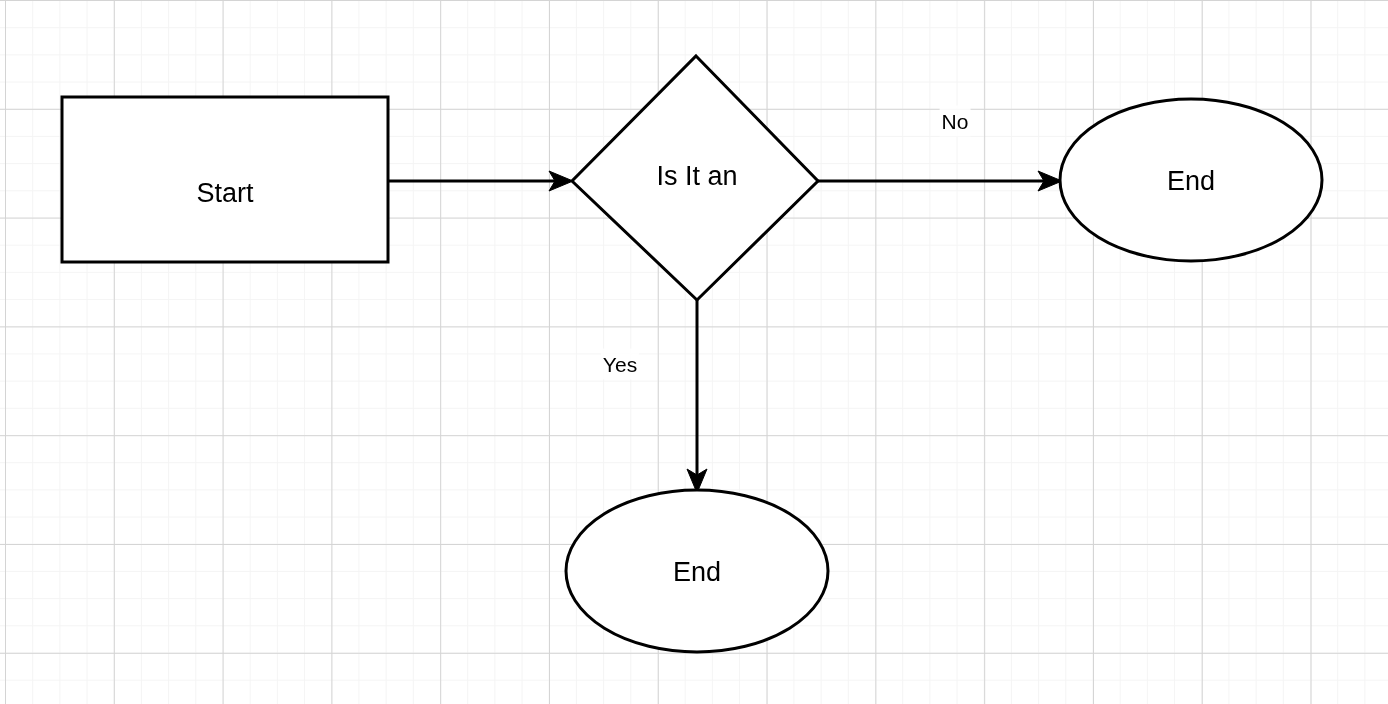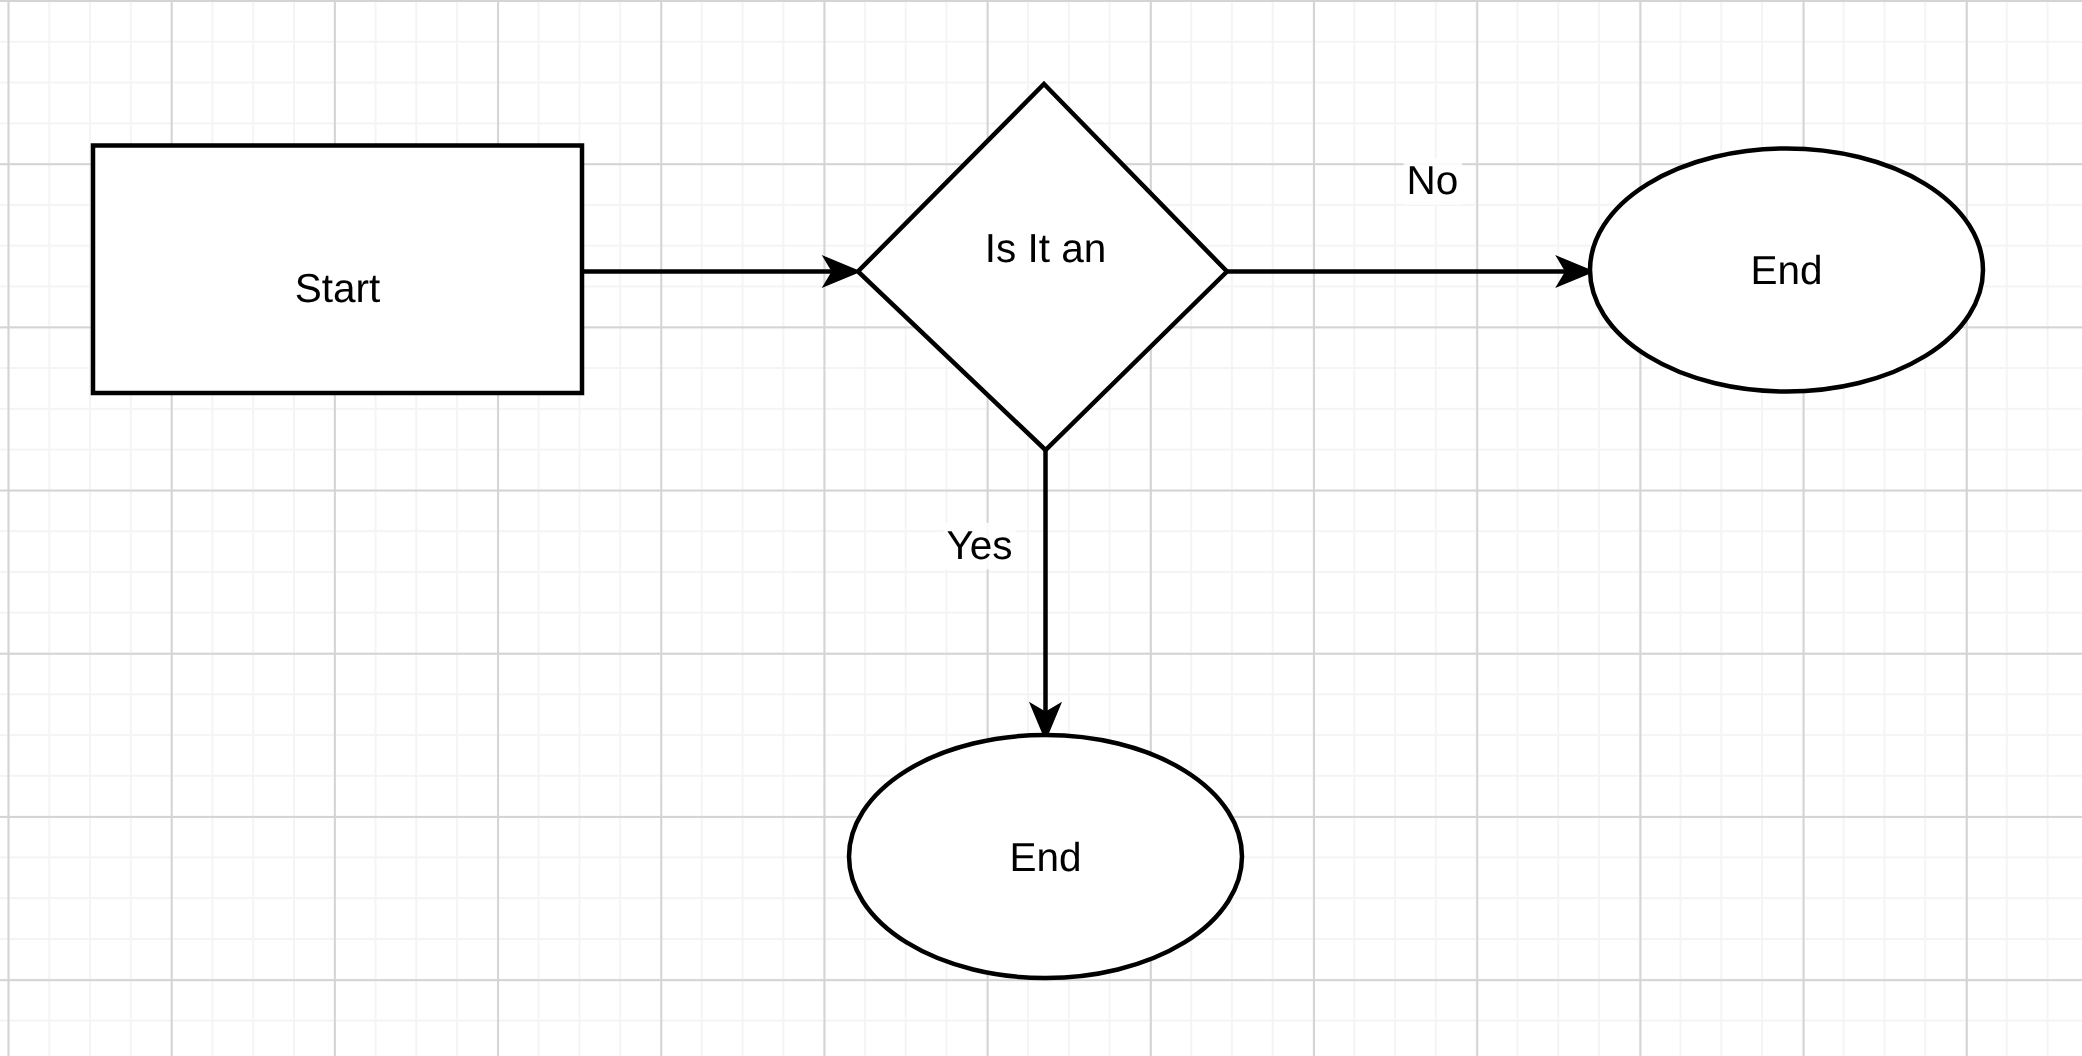--- a/index.html
+++ b/index.html
@@ -49,21 +49,21 @@
     line-height: 33px;
     color: #000000;
     text-align: center;
     white-space: pre;
     transform: translate(-50%, -50%);
     pointer-events: none;
   }
   .edge-label {
     position: absolute;
     font-family: "Liberation Sans", "DejaVu Sans", sans-serif;
-    font-size: 27px;
+    font-size: 21px;
     line-height: 31px;
     color: #000000;
     text-align: center;
     white-space: pre;
     transform: translate(-50%, -50%);
     background: rgba(255,255,255,0.86);
     padding: 0 2px;
   }
   .decision-label {
     background: rgba(255,255,255,0.85);
@@ -107,24 +107,24 @@
     </g>
 
     <g>
       <ellipse class="shape-fill" cx="697" cy="571" rx="131" ry="81"></ellipse>
       <ellipse class="shape-stroke" cx="697" cy="571" rx="131" ry="81"></ellipse>
     </g>
   </svg>
 
   <div class="node-label" style="left:225px; top:181px;margin-top:12px;">Start</div>
 
-  <div class="node-label decision-label" style="left:697px; top:166px;">Is It an</div>
+  <div class="node-label decision-label" style="left:697px; top:176px;">Is It an</div>
 
 
   <div class="node-label" style="left:1191px; top:181px;">End</div>
 
   <div class="node-label" style="left:697px; top:572px;">End</div>
 
   <div class="edge-label" style="left:955px; top:121px;">No</div>
 
-  <div class="edge-label" style="left:653px; top:364px;">Yes</div>
+  <div class="edge-label" style="left:620px; top:364px;">Yes</div>
 
 </div>
 
 </body></html>

